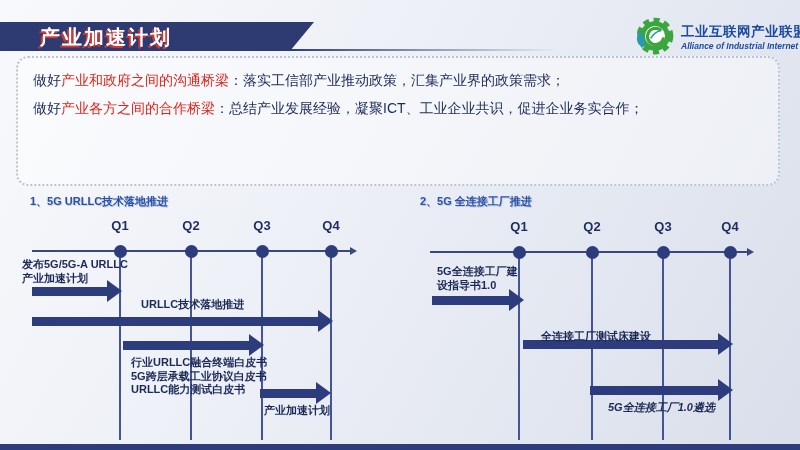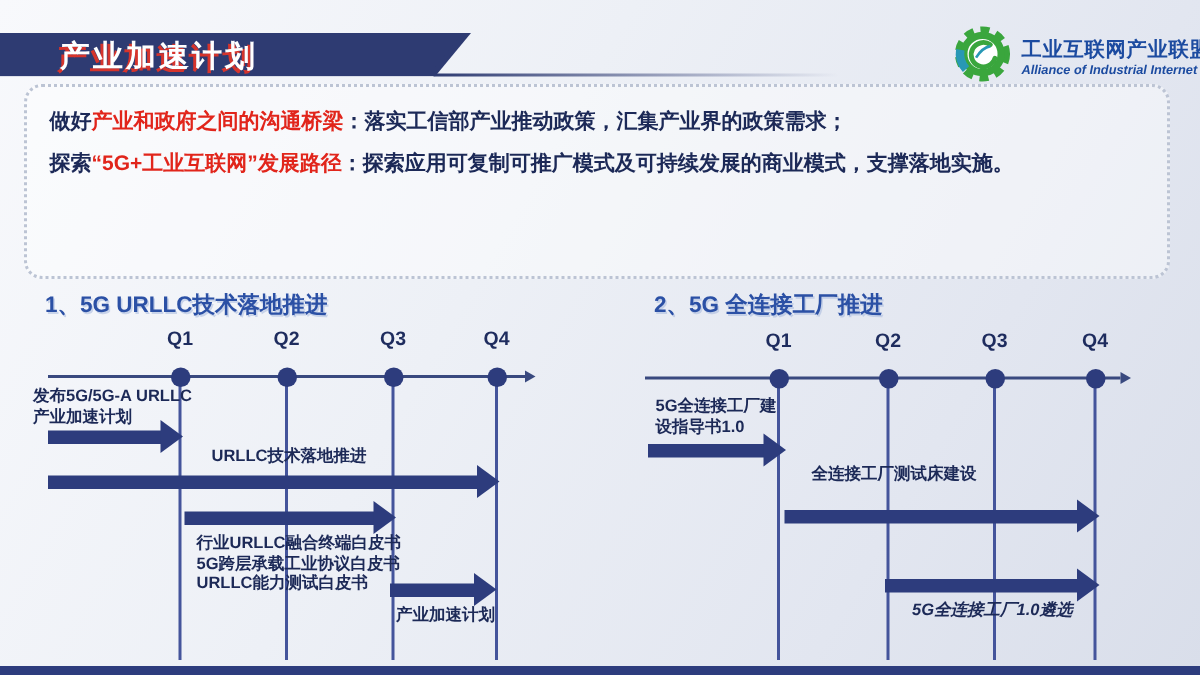--- a/index.html
+++ b/index.html
@@ -17,24 +17,24 @@
     background:linear-gradient(to right,#2e3b72 0%,rgba(46,59,114,0) 100%);}
   
   #logo{position:absolute;left:634px;top:15px;display:flex;align-items:center;}
   #logo-text{margin-left:5px;display:flex;flex-direction:column;line-height:1.05;}
   #logo-name{font-size:13.5px;font-weight:bold;color:#1c4ba0;letter-spacing:0.5px;white-space:nowrap;}
   #logo-subtitle{font-size:8.5px;font-weight:bold;font-style:italic;color:#1c4ba0;white-space:nowrap;margin-top:2px;}
   
   #summary-box{position:absolute;left:16px;top:56px;width:764px;height:130px;box-sizing:border-box;
     border:2px dotted #bcc4d4;border-radius:12px;background:rgba(255,255,255,0.45);
     padding:8px 14px 0 15px;}
-  .work-item{font-size:14px;font-weight:bold;line-height:28px;color:#1c2957;white-space:nowrap;}
+  .work-item{font-size:14px;font-weight:normal;line-height:28px;color:#1c2957;white-space:nowrap;}
   .work-item .hl{color:#e1251b;}
   
-  .chart-title{position:absolute;font-size:15px;font-weight:bold;color:#2b50a5;white-space:nowrap;
+  .chart-title{position:absolute;font-size:11px;font-weight:bold;color:#2b50a5;white-space:nowrap;
     text-shadow:1px 1px 0 rgba(160,180,220,0.5);}
   .axis-line{position:absolute;height:1.6px;background:#39497f;}
   .axis-head{position:absolute;width:0;height:0;border-top:4px solid transparent;
     border-bottom:4px solid transparent;border-left:7px solid #39497f;}
   .dropline{position:absolute;width:1.6px;background:#44549b;}
   .dot{position:absolute;width:13px;height:13px;border-radius:50%;background:#2d3c7d;}
   .qlabel{position:absolute;width:34px;text-align:center;font-size:13px;font-weight:bold;color:#1e2c5e;}
   .task-arrow{position:absolute;height:22px;}
   .task-arrow .shaft{position:absolute;left:0;top:6.5px;height:9px;background:#2d3c7d;}
   .task-arrow .head{position:absolute;right:0;top:0;width:0;height:0;
@@ -65,21 +65,21 @@
       </svg>
     </span>
     <span id="logo-text">
       <span id="logo-name">工业互联网产业联盟</span>
       <span id="logo-subtitle">Alliance of Industrial Internet</span>
     </span>
   </div>
 
   <div id="summary-box">
       <div class="work-item"><span>做好</span><span class="hl">产业和政府之间的沟通桥梁</span><span>：落实工信部产业推动政策，汇集产业界的政策需求；</span></div>
-      <div class="work-item"><span>探索</span><span class="hl">“5G+工业互联网”发展路径</span><span>：探索应用可复制可推广模式及可持续发展的商业模式，支撑落地实施。</span></div>
+      <div class="work-item"><span>做好</span><span class="hl">产业各方之间的合作桥梁</span><span>：总结产业发展经验，凝聚ICT、工业企业共识，促进企业务实合作；</span></div>
     </div>
 
   <div id="chart-layer">
       <div class="chart-title" style="left: 30px; top: 194px;">1、5G  URLLC技术落地推进</div>
       <div class="axis-line" style="left: 32px; top: 250.2px; width: 318px;"></div>
       <div class="axis-head" style="left: 350px; top: 247px;"></div>
       <div class="dropline" style="left: 119.2px; top: 251px; height: 189px;"></div>
       <div class="dot" style="left: 113.5px; top: 244.5px;"></div>
       <div class="qlabel" style="left: 103px; top: 218px;">Q1</div>
       <div class="dropline" style="left: 190.2px; top: 251px; height: 189px;"></div>
@@ -107,21 +107,21 @@
         <div class="head"></div>
       </div>
       <div class="task-label" style="left: 131px; top: 356px;">行业URLLC融合终端白皮书
 5G跨层承载工业协议白皮书
 URLLC能力测试白皮书</div>
       <div class="task-arrow" style="left: 260px; top: 382px; width: 71px;">
         <div class="shaft" style="width: 58px;"></div>
         <div class="head"></div>
       </div>
       <div class="task-label" style="left: 264px; top: 404px;">产业加速计划</div>
-      <div class="chart-title" style="left: 420px; top: 194px; margin-left: 16px;">2、5G 全连接工厂推进</div>
+      <div class="chart-title" style="left: 420px; top: 194px;">2、5G 全连接工厂推进</div>
       <div class="axis-line" style="left: 430px; top: 251.2px; width: 317px;"></div>
       <div class="axis-head" style="left: 747px; top: 248px;"></div>
       <div class="dropline" style="left: 518.2px; top: 252px; height: 188px;"></div>
       <div class="dot" style="left: 512.5px; top: 245.5px;"></div>
       <div class="qlabel" style="left: 502px; top: 219px;">Q1</div>
       <div class="dropline" style="left: 591.2px; top: 252px; height: 188px;"></div>
       <div class="dot" style="left: 585.5px; top: 245.5px;"></div>
       <div class="qlabel" style="left: 575px; top: 219px;">Q2</div>
       <div class="dropline" style="left: 662.2px; top: 252px; height: 188px;"></div>
       <div class="dot" style="left: 656.5px; top: 245.5px;"></div>
@@ -132,21 +132,21 @@
       <div class="task-arrow" style="left: 432px; top: 289px; width: 92px;">
         <div class="shaft" style="width: 79px;"></div>
         <div class="head"></div>
       </div>
       <div class="task-label" style="left: 437px; top: 265px;">5G全连接工厂建
 设指导书1.0</div>
       <div class="task-arrow" style="left: 523px; top: 333px; width: 210px;">
         <div class="shaft" style="width: 197px;"></div>
         <div class="head"></div>
       </div>
-      <div class="task-label" style="left: 541px; top: 310px;">全连接工厂测试床建设</div>
+      <div class="task-label" style="left: 541px; top: 330px;">全连接工厂测试床建设</div>
       <div class="task-arrow" style="left: 590px; top: 379px; width: 143px;">
         <div class="shaft" style="width: 130px;"></div>
         <div class="head"></div>
       </div>
       <div class="task-label" style="left: 608px; top: 401px; font-style: italic;">5G全连接工厂1.0遴选</div>
     </div>
 
   <div id="footer-bar"></div>
 </div>
 

